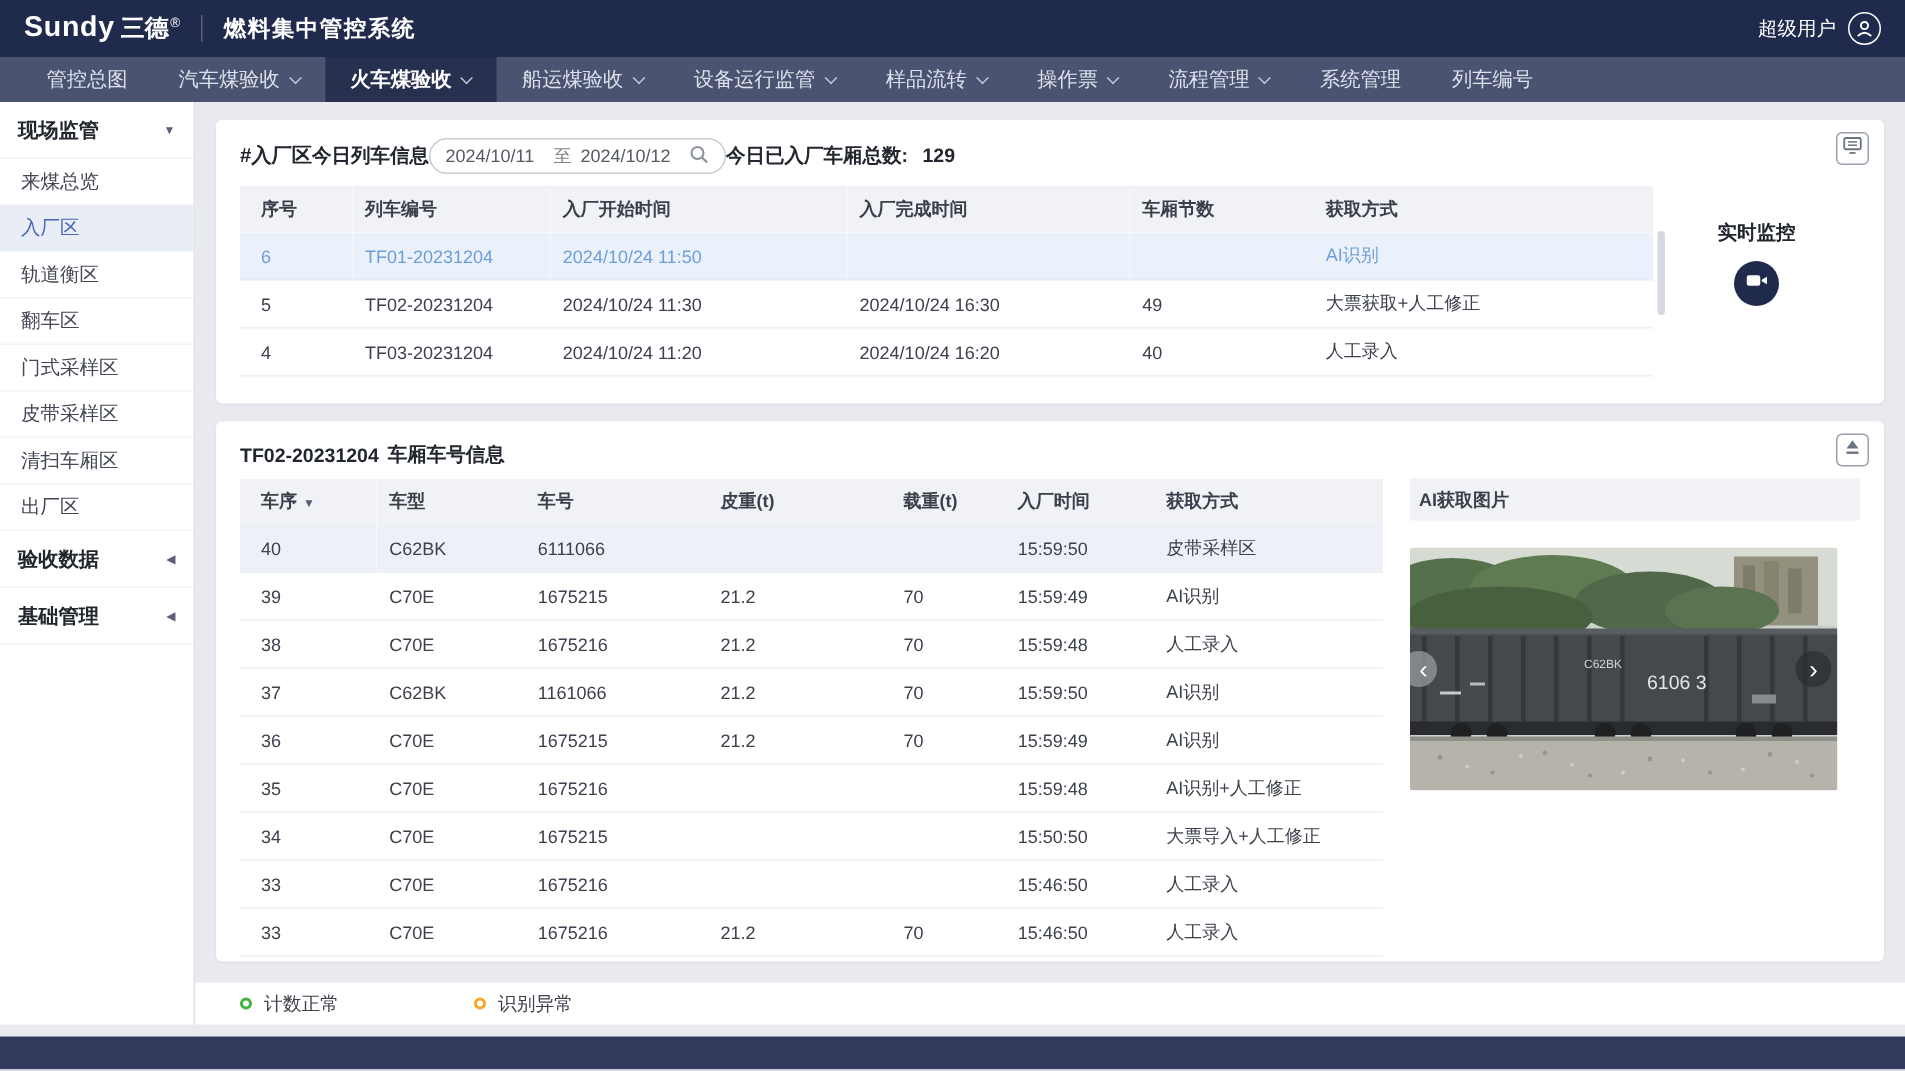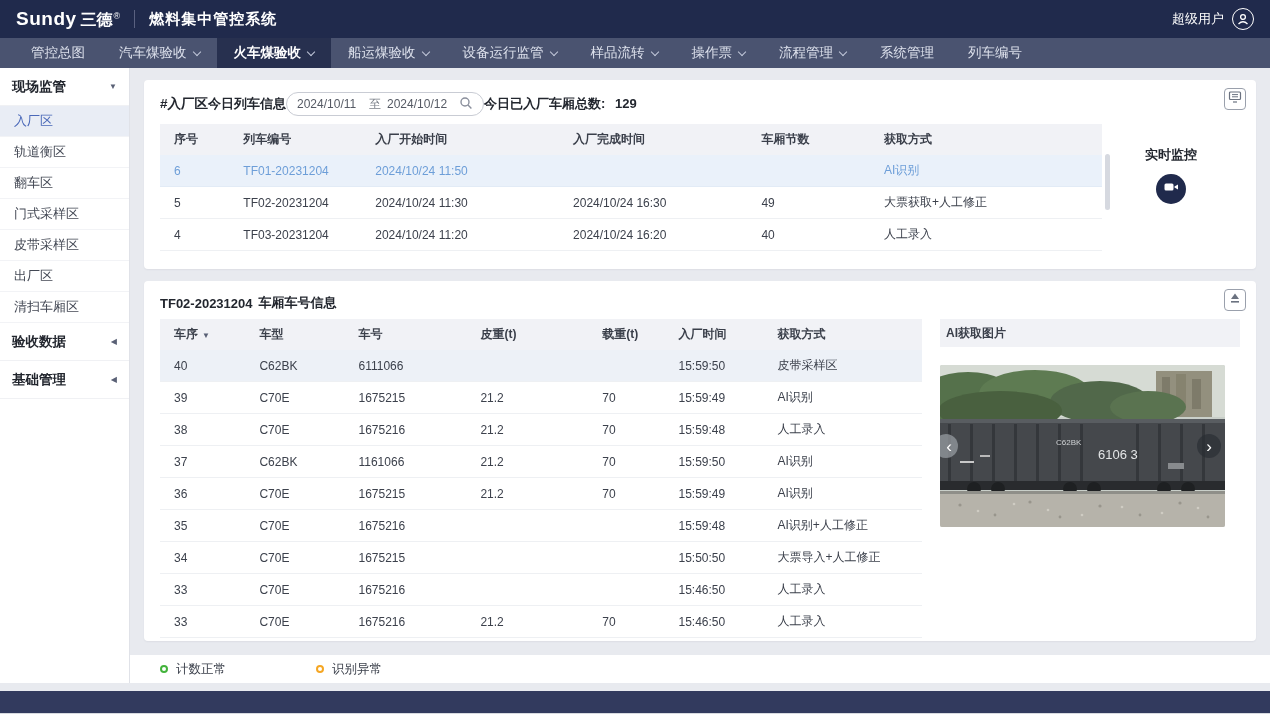--- a/index.html
+++ b/index.html
@@ -162,20 +162,23 @@
   </nav>
 
   <div class="main">
 
     <aside class="sidebar">
       <div class="side-section">
         <span>现场监管</span>
         <span class="side-tri">▼</span>
       </div>
 
+        <div class="side-item">
+          <span>来煤总览</span>
+        </div>
 
         <div class="side-item selected">
           <span>入厂区</span>
         </div>
 
         <div class="side-item">
           <span>轨道衡区</span>
         </div>
 
         <div class="side-item">
@@ -184,25 +187,25 @@
 
         <div class="side-item">
           <span>门式采样区</span>
         </div>
 
         <div class="side-item">
           <span>皮带采样区</span>
         </div>
 
         <div class="side-item">
+          <span>清扫车厢区</span>
+        </div>
+
+        <div class="side-item">
           <span>出厂区</span>
-        </div>
-
-        <div class="side-item">
-          <span>清扫车厢区</span>
         </div>
 
 
       <div class="side-section">
         <span>验收数据</span>
         <span class="side-tri">◀</span>
       </div>
       <div class="side-section">
         <span>基础管理</span>
         <span class="side-tri">◀</span>

